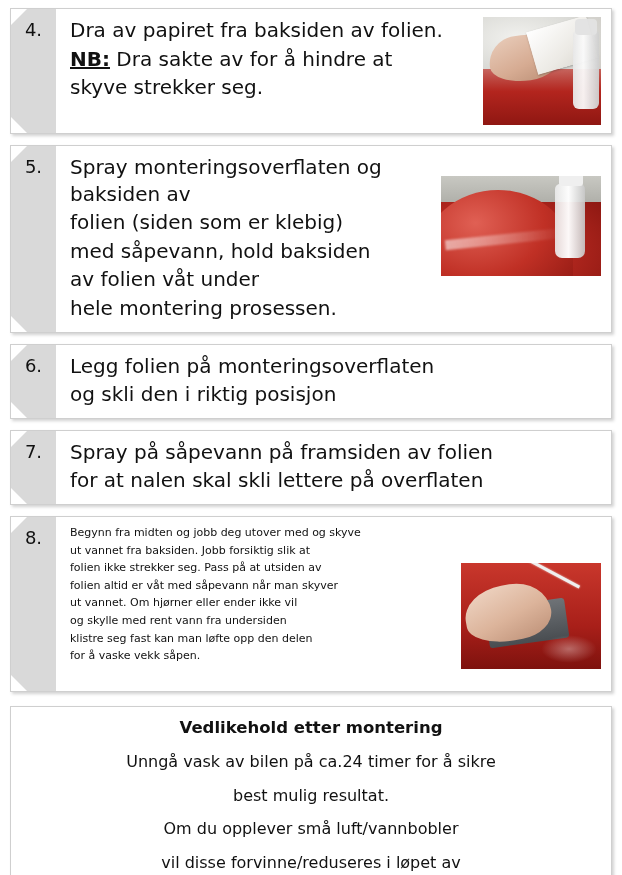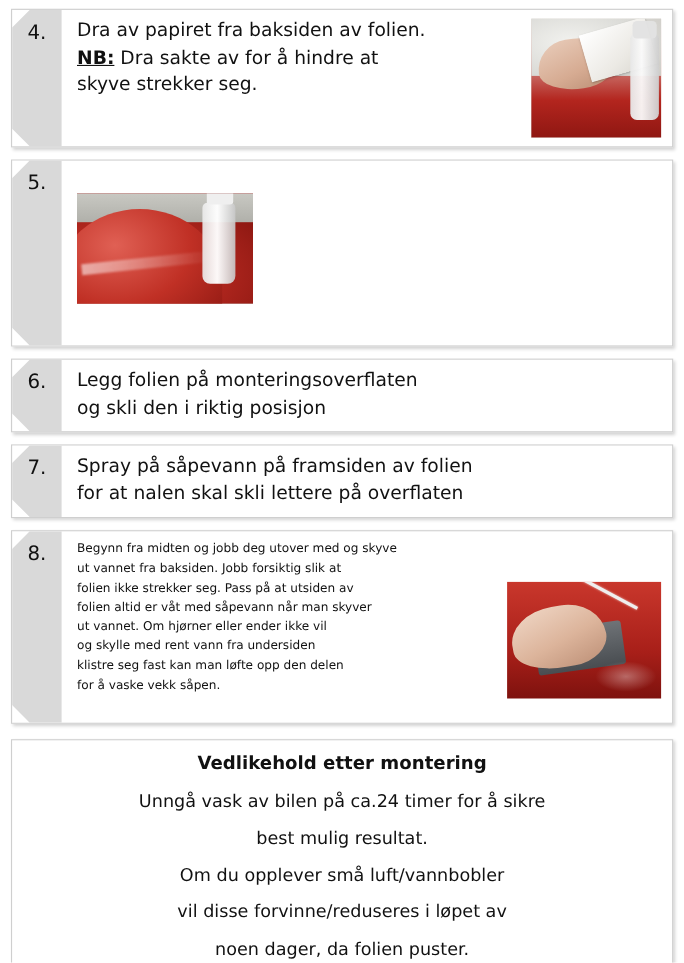--- a/index.html
+++ b/index.html
@@ -74,21 +74,21 @@
     align-items: flex-start;
     justify-content: space-between;
     box-sizing: border-box;
   }
   .text-block {
     flex: 1 1 auto;
     padding-right: 8px;
   }
   .text-block p {
     margin: 0 0 2px 0;
-    font-size: 17px;
+    font-size: 20px;
     line-height: 1.33;
     color: #111;
   }
   .text-block p.small {
     font-size: 11px;
     line-height: 1.42;
   }
   .nb {
     font-weight: bold;
     text-decoration: underline;
@@ -280,20 +280,27 @@
         <div class="spray"></div>
       </div>
     </div>
   </div>
 
   <div class="step" style="min-height:170px;">
     <div class="num-col">
       <div class="num">5.</div>
     </div>
     <div class="body-col" style="align-items:flex-start;">
+      <div class="text-block">
+        <p>Spray monteringsoverflaten og baksiden av</p>
+        <p>folien (siden som er klebig)</p>
+        <p>med såpevann, hold baksiden</p>
+        <p>av folien våt under</p>
+        <p>hele montering prosessen.</p>
+      </div>
       <div class="photo photo-5" style="margin-top:22px;">
         <div class="sky"></div>
         <div class="hood"></div>
         <div class="sheen"></div>
         <div class="bottle"></div>
       </div>
     </div>
   </div>
 
   <div class="step" style="min-height:64px;">

